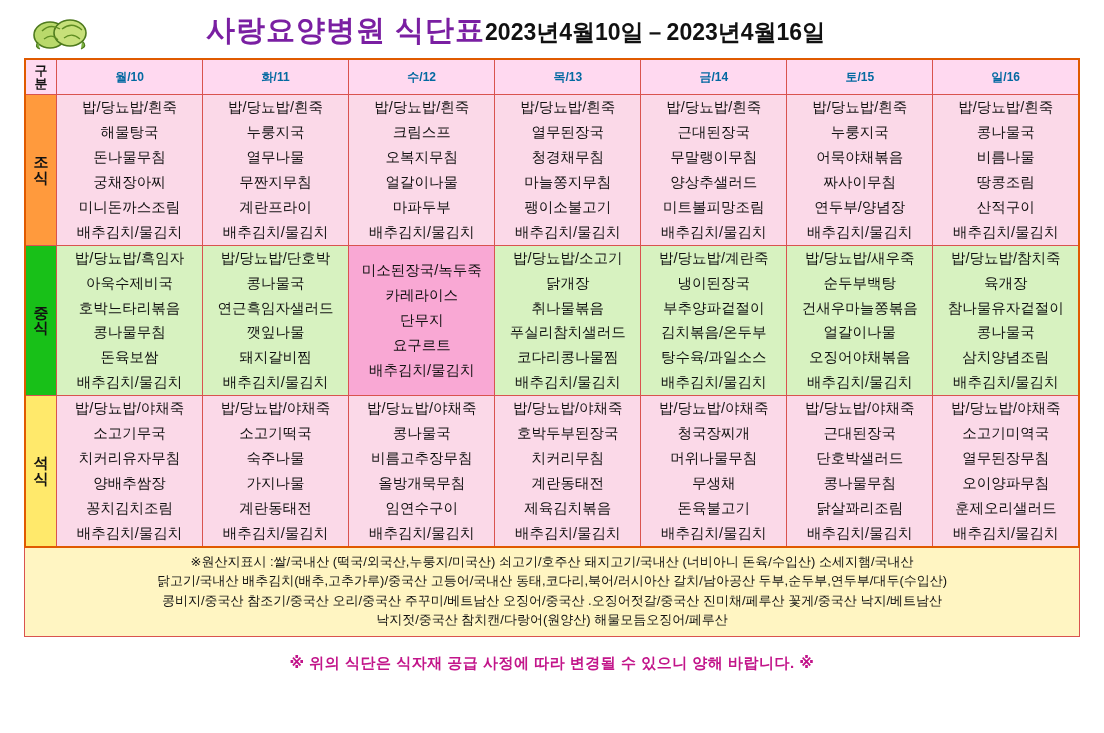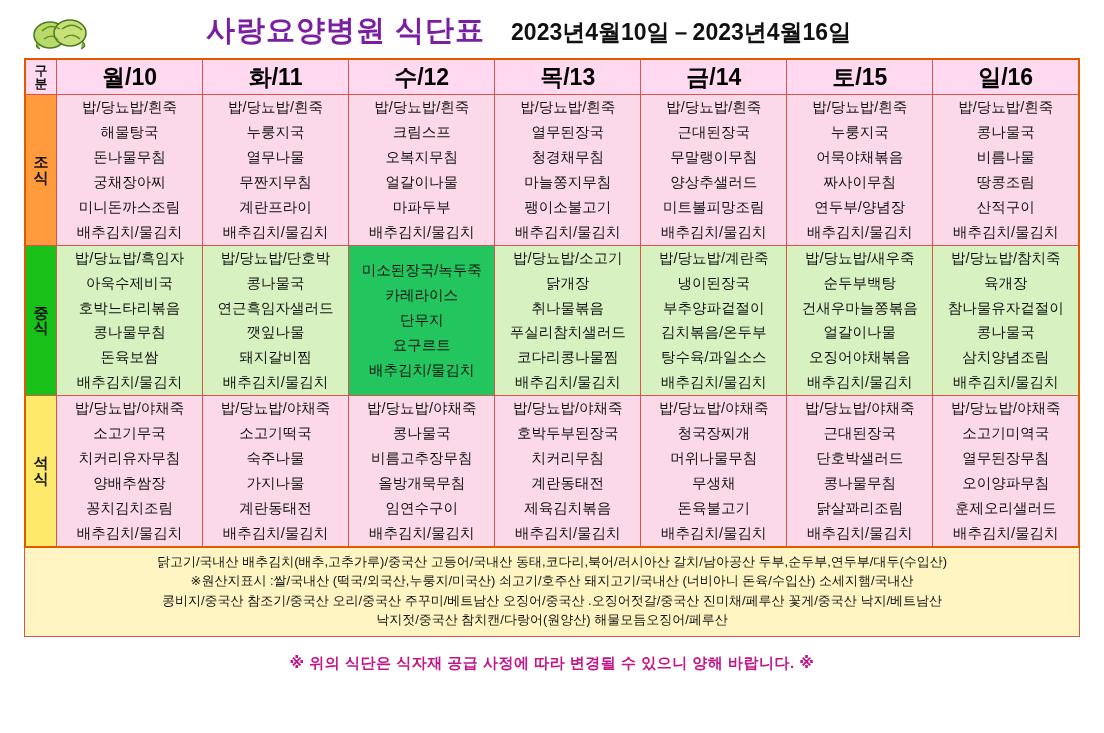--- a/index.html
+++ b/index.html
@@ -20,43 +20,43 @@
   .logo{
     width:62px;height:44px;position:relative;flex:0 0 auto;margin-right:14px;
   }
   .title-wrap{display:flex;align-items:baseline;margin-left:100px;}
   .title{
     color:#7a1fa2;
     font-size:29px;font-weight:bold;letter-spacing:1px;
     white-space:nowrap;
   }
   .title2{
-    color:#111;font-size:23px;font-weight:bold;margin-left:26px;white-space:nowrap;
+    color:#111;font-size:23px;font-weight:bold;white-space:nowrap;
   }
 
   
   table.menu{
     border-collapse:collapse;
     table-layout:fixed;
     width:1056px;
     margin:2px auto 0 auto;
     border:2px solid #e05a00;
   }
   table.menu td,table.menu th{
     border:1px solid #d9534f;
     text-align:center;
     vertical-align:middle;
     padding:0;
   }
   thead th{
     background:#ffd9f0;
     height:34px;
-    font-size:23px;
+    font-size:12px;
     font-weight:bold;
-    color:#000000;
+    color:#0369a1;
     border-color:#d9534f;
   }
   thead th.corner{
     background:#ffd9f0;
     width:30px;
     font-size:13px;
     line-height:1.02;
     color:#111;
   }
   td.rowlabel{
@@ -72,21 +72,21 @@
 
   td.cell{
     font-size:14.5px;
     line-height:1.72;
     padding:5px 2px 6px 2px;
     white-space:nowrap;
   }
   .row-b td.cell{background:#fbd9e8;}
   .row-l td.cell{background:#d7f2c0;}
   .row-d td.cell{background:#fbd9e8;}
-  .row-l td.cell.pale{background:#22c55e;}
+  .row-l td.cell.pale{background:#f9a8d4;}
 
   td.cell div{min-height:1.72em;}
 
   
   .origin{
     width:1056px;margin:0 auto;
     border:1px solid #d9534f;border-top:none;
     background:#fff5c2;
     font-size:13px;
     line-height:1.5;
@@ -329,21 +329,21 @@
             <div>열무된장무침</div>
             <div>오이양파무침</div>
             <div>훈제오리샐러드</div>
             <div>배추김치/물김치</div>
           </td>
         </tr>
       </tbody>
   </table>
 
   <div class="origin">
+    <div>※원산지표시 :쌀/국내산 (떡국/외국산,누룽지/미국산) 쇠고기/호주산  돼지고기/국내산 (너비아니 돈육/수입산)  소세지햄/국내산</div>
     <div>닭고기/국내산  배추김치(배추,고추가루)/중국산   고등어/국내산  동태,코다리,북어/러시아산  갈치/남아공산  두부,순두부,연두부/대두(수입산)</div>
-    <div>※원산지표시 :쌀/국내산 (떡국/외국산,누룽지/미국산) 쇠고기/호주산  돼지고기/국내산 (너비아니 돈육/수입산)  소세지햄/국내산</div>
     <div>콩비지/중국산  참조기/중국산  오리/중국산  주꾸미/베트남산  오징어/중국산 .오징어젓갈/중국산  진미채/페루산  꽃게/중국산  낙지/베트남산</div>
     <div>낙지젓/중국산  참치캔/다랑어(원양산)  해물모듬오징어/페루산</div>
   </div>
 
   <div class="footer">※ 위의 식단은 식자재 공급 사정에 따라 변경될 수 있으니 양해 바랍니다. ※</div>
 
 </div>
 
 </body></html>

